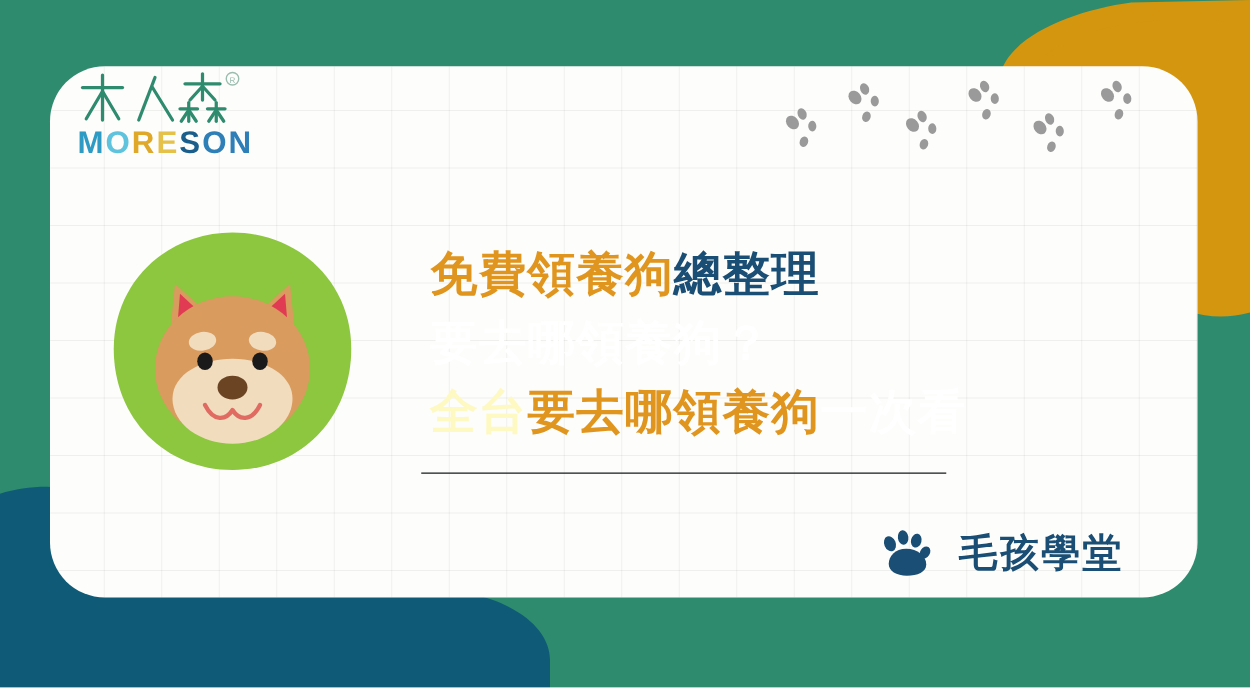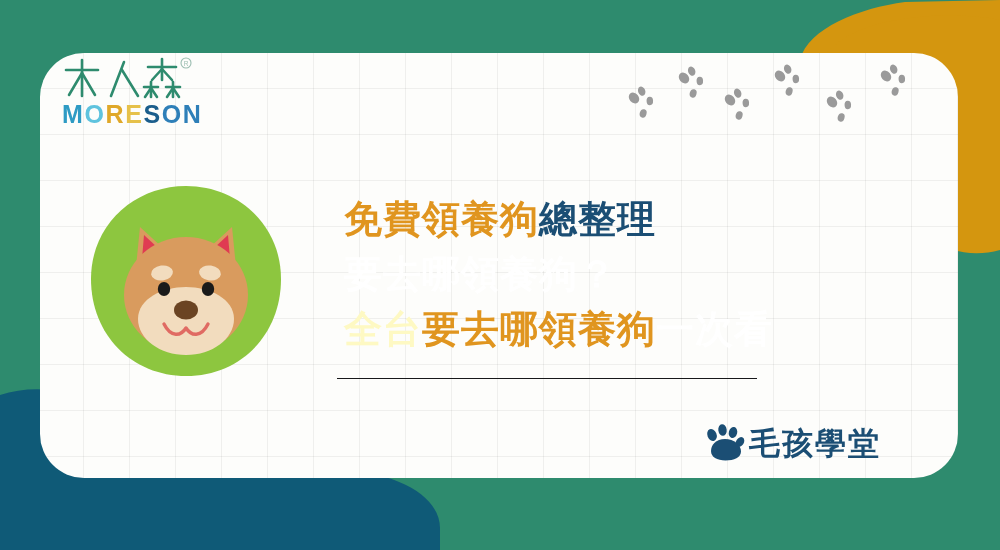--- a/index.html
+++ b/index.html
@@ -116,21 +116,21 @@
     border-top: 1.6px solid #17181a;
   }
 
   
   .brand {
     position: absolute;
     left: 703px;
     top: 421px;
     display: flex;
     align-items: center;
-    gap: 2px;
+    gap: 20px;
   }
   .brand-paw { width: 44px; height: 44px; display: block; }
   .brand-text {
     font-size: 31px;
     font-weight: 700;
     letter-spacing: 2px;
     color: #1B4E74;
     line-height: 1;
     white-space: nowrap;
     font-family: "DejaVu Sans", "Liberation Sans", sans-serif;

